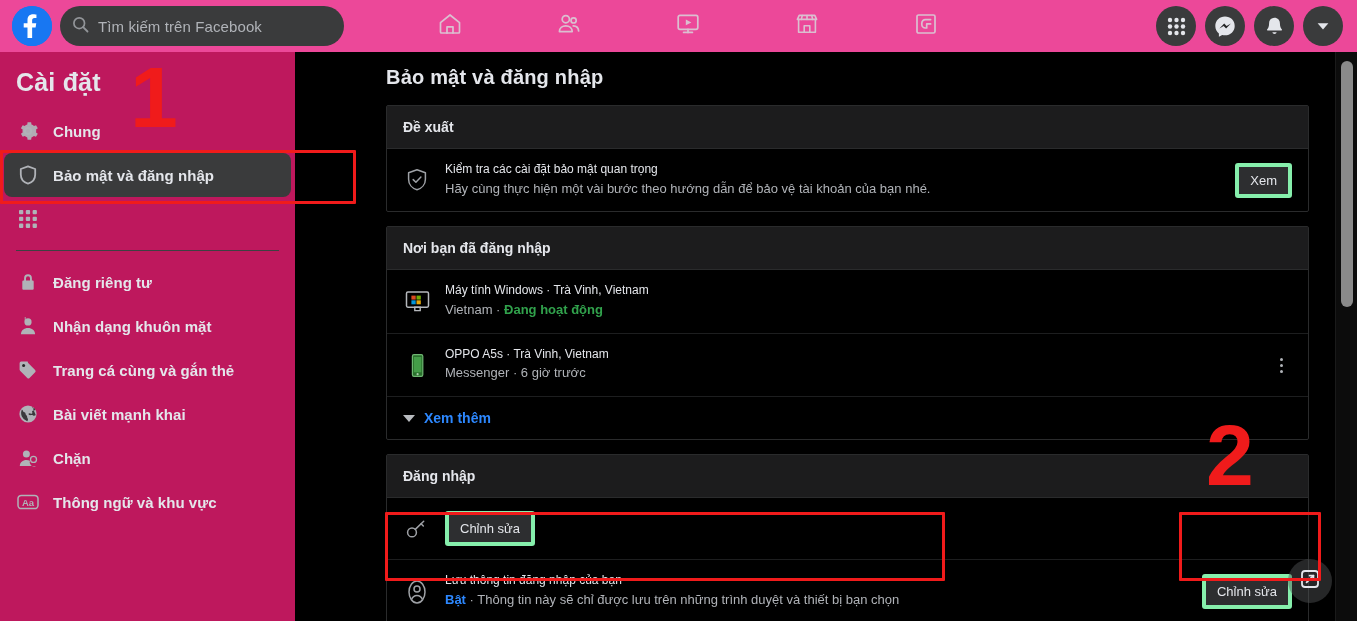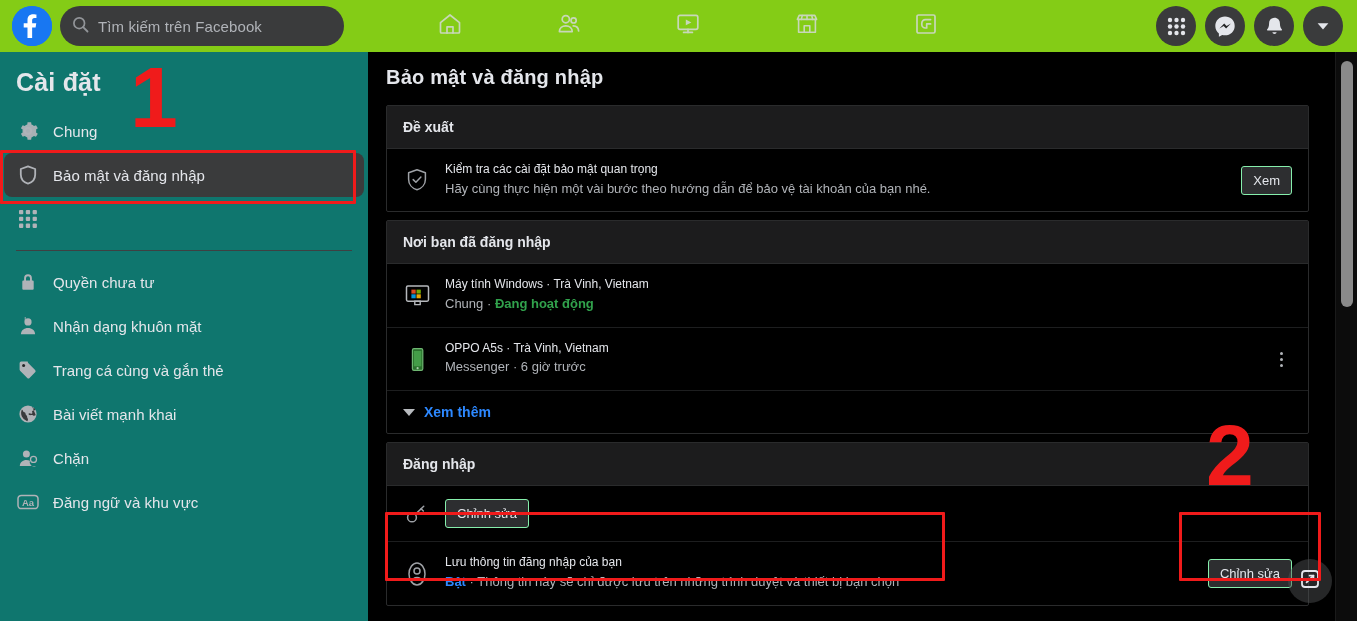--- a/index.html
+++ b/index.html
@@ -10,21 +10,21 @@
     background: #000000;
     font-family: "Liberation Sans", "DejaVu Sans", sans-serif;
     color: #e4e6eb;
   }
   body { position: relative; }
 
   
   .topbar {
     position: absolute; top: 0; left: 0;
     width: 1357px; height: 52px;
-    background: #84cc16;
+    background: #ec4899;
     display: flex; align-items: center;
     z-index: 40;
   }
   .tb-left { display: flex; align-items: center; padding-left: 12px; gap: 8px; }
   .fb-logo {
     width: 40px; height: 40px; border-radius: 50%;
     background: #1877f2;
     display: flex; align-items: center; justify-content: center;
     position: relative; flex: none;
   }
@@ -62,22 +62,22 @@
     width: 40px; height: 40px; border-radius: 50%;
     background: #3a3b3c;
     display: flex; align-items: center; justify-content: center;
     cursor: pointer; flex: none;
   }
   .circ-btn svg { display: block; }
 
   
   .sidebar {
     position: absolute; left: 0; top: 52px;
-    width: 368px; height: 569px;
-    background: #0f766e;
+    width: 295px; height: 569px;
+    background: #be185d;
     padding-top: 8px;
     overflow: hidden;
     z-index: 10;
   }
   .sb-title {
     font-size: 25px; font-weight: bold; color: #e4e6eb;
     padding: 8px 16px 12px 16px;
     letter-spacing: .2px;
   }
   .sb-item {
@@ -86,21 +86,21 @@
     padding: 0 12px; border-radius: 8px;
     cursor: pointer;
   }
   .sb-item.active { background: #3a3b3c; }
   .sb-ico {
     width: 24px; height: 24px; flex: none;
     display: flex; align-items: center; justify-content: center;
   }
   .sb-ico svg { display: block; }
   .sb-label {
-    font-size: 15px; font-weight: normal; color: #e4e6eb;
+    font-size: 15px; font-weight: bold; color: #e4e6eb;
     white-space: nowrap; letter-spacing: .05px;
   }
   .sb-div {
     height: 1px; background: #3e4042;
     margin: 9px 16px 9px 16px;
   }
 
   
   .main {
     position: absolute; left: 360px; top: 52px;
@@ -110,21 +110,21 @@
   }
   .main-inner { padding: 0 26px 0 26px; }
   .page-title {
     font-size: 20px; font-weight: bold; color: #e4e6eb;
     padding: 14px 0 16px 0; letter-spacing: .2px;
   }
   .card {
     background: #000000;
     border: 1px solid #2a2b2c;
     border-radius: 2px;
-    margin-bottom: 8px;
+    margin-bottom: 14px;
   }
   .card-head {
     background: #1c1c1d;
     padding: 13px 16px;
     font-size: 14px; font-weight: bold; color: #e4e6eb;
     border-bottom: 1px solid #2a2b2c;
   }
   .row {
     display: flex; align-items: center;
     padding: 13px 16px;
@@ -139,21 +139,21 @@
   }
   .row-ico svg { display: block; }
   .row-txt { flex: 1 1 auto; min-width: 0; }
   .row-title { font-size: 12px; color: #e4e6eb; line-height: 1.3; }
   .row-sub { font-size: 13px; color: #b0b3b8; line-height: 1.45; margin-top: 2px; }
   .green { color: #31a24c; font-weight: bold; }
   .blue-b { color: #2d88ff; font-weight: bold; }
   .btn-sec {
     flex: none;
     background: #2d2e30;
-    border: 1px solid #86efac;
+    border: 4px solid #86efac;
     border-radius: 3px;
     color: #e4e6eb;
     font-size: 13px;
     padding: 6px 11px;
     cursor: pointer;
     font-family: inherit;
     white-space: nowrap;
   }
   .kebab {
     flex: none; width: 22px; height: 26px;
@@ -368,21 +368,21 @@
   </div>
 
   <div class="sb-div"></div>
 
   <div class="sb-item">
     <span class="sb-ico">
       <svg width="20" height="20" viewBox="0 0 20 20" fill="#b0b3b8">
         <path d="M6.1 8.4V6.2a3.9 3.9 0 017.8 0v2.2h.8a1 1 0 011 1v7.3a1 1 0 01-1 1H5.3a1 1 0 01-1-1V9.4a1 1 0 011-1zm1.9 0h4V6.2a2 2 0 10-4 0z"></path>
       </svg>
     </span>
-    <span class="sb-label">Quyền chưa tư</span>
+    <span class="sb-label">Đăng riêng tư</span>
   </div>
 
   <div class="sb-item">
     <span class="sb-ico">
       <svg width="20" height="20" viewBox="0 0 20 20" fill="#b0b3b8">
         <circle cx="10" cy="5.9" r="3.6"></circle>
         <path d="M2.9 18.2c0-3.9 3.2-6.3 7.1-6.3s7.1 2.4 7.1 6.3z"></path>
         <rect x="6.6" y="1" width="1.4" height="3.4" fill="#b0b3b8" opacity=".6"></rect>
       </svg>
     </span>
@@ -421,21 +421,21 @@
   </div>
 
 
   <div class="sb-item">
     <span class="sb-ico">
       <svg width="22" height="20" viewBox="0 0 22 20">
         <rect x="1" y="3.4" width="20" height="13.2" rx="3.4" fill="none" stroke="#b0b3b8" stroke-width="1.5"></rect>
         <text x="11" y="14" font-family="Liberation Sans, sans-serif" font-size="9.5" font-weight="bold" fill="#b0b3b8" text-anchor="middle">Aa</text>
       </svg>
     </span>
-    <span class="sb-label">Đăng ngữ và khu vực</span>
+    <span class="sb-label">Thông ngữ và khu vực</span>
   </div>
 
 
 </div>
 
 <div class="main">
   <div class="main-inner">
     <div class="page-title">Bảo mật và đăng nhập</div>
 
     <div class="card">
@@ -465,21 +465,21 @@
             <rect x="7.4" y="7.6" width="4.3" height="4" fill="#f35325"></rect>
             <rect x="12.5" y="7.6" width="4.3" height="4" fill="#81bc06"></rect>
             <rect x="7.4" y="12.3" width="4.3" height="4" fill="#05a6f0"></rect>
             <rect x="12.5" y="12.3" width="4.3" height="4" fill="#ffba08"></rect>
             <path d="M10.8 19.2h5.4v3.4h-5.4z" fill="none" stroke="#c9ccd1" stroke-width="1.4"></path>
           </svg>
         </span>
         <div class="row-txt">
           <div class="row-title">Máy tính Windows · Trà Vinh, Vietnam</div>
           <div class="row-sub">
-            <span>Chung · </span><span class="green">Đang hoạt động</span>
+            <span>Vietnam · </span><span class="green">Đang hoạt động</span>
           </div>
         </div>
       </div>
 
       <div class="row">
         <span class="row-ico">
           <svg width="27" height="27" viewBox="0 0 27 27">
             <rect x="8.4" y="2.6" width="10.4" height="21.8" rx="1.6" fill="#2f7d32" stroke="#7ccb7f" stroke-width="1.2"></rect>
             <rect x="9.9" y="5" width="7.4" height="15.3" fill="#4caf50"></rect>
             <circle cx="13.6" cy="22.2" r="1.1" fill="#b9e5bb"></circle>

